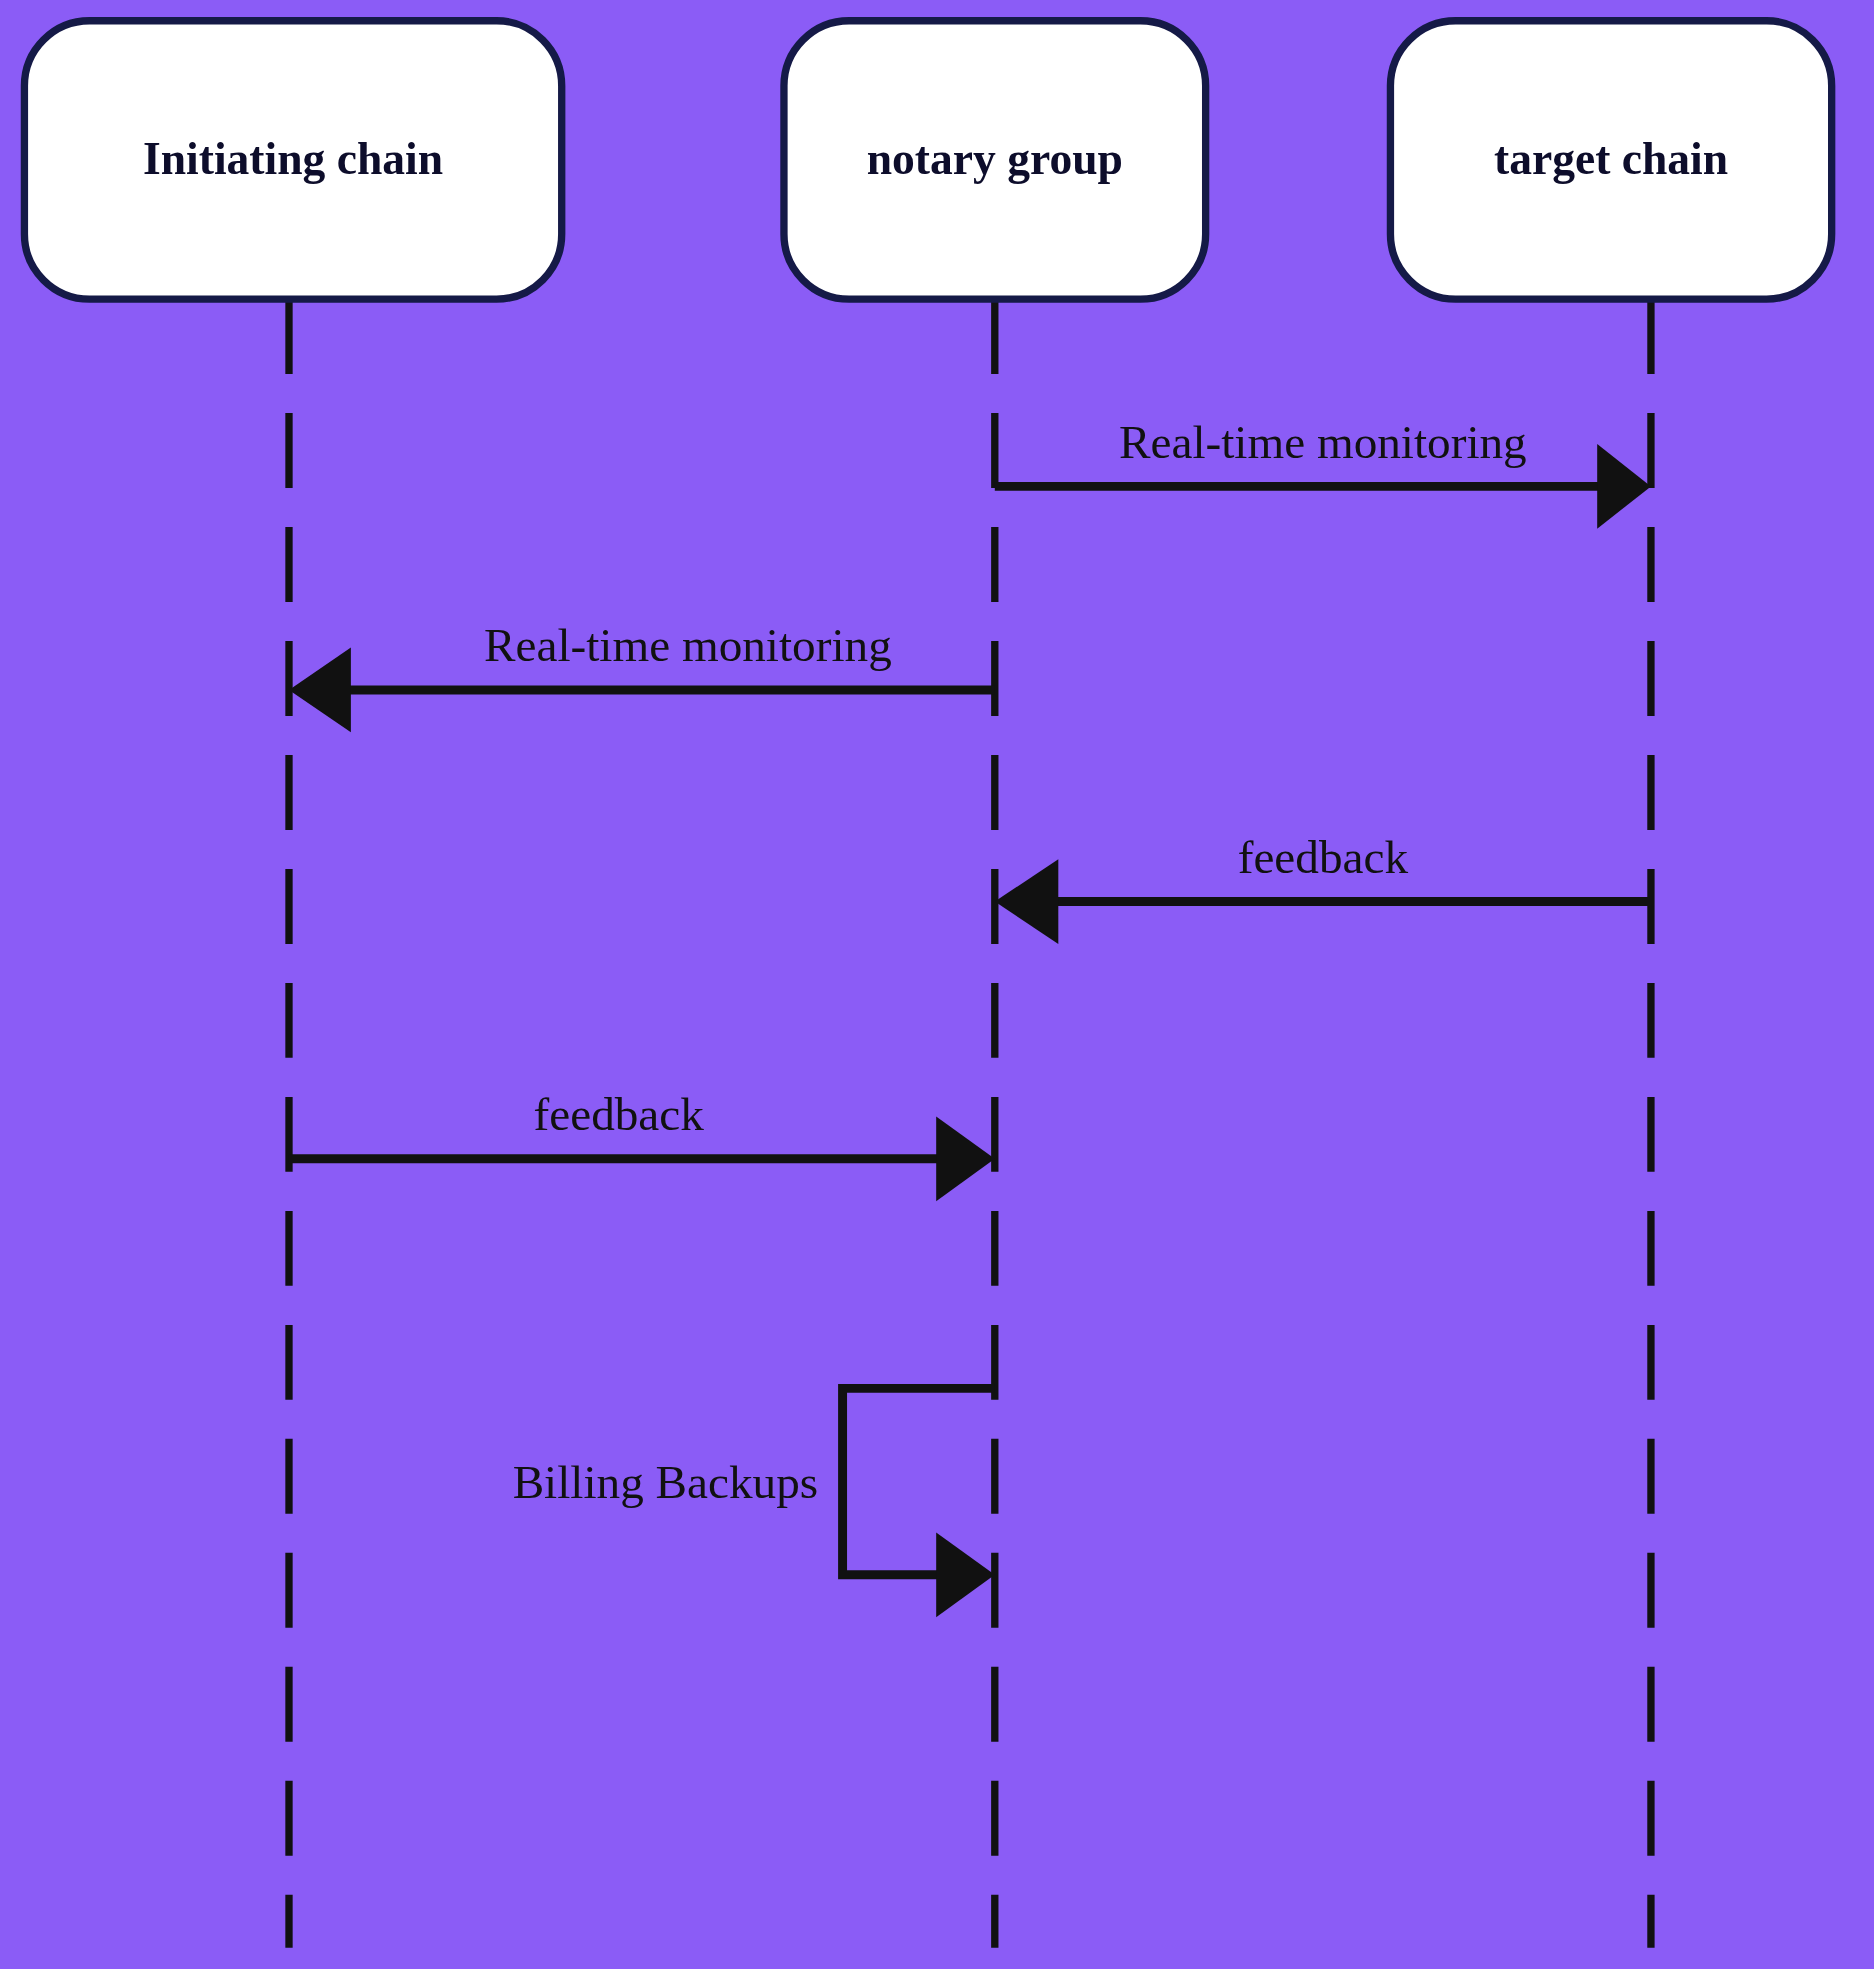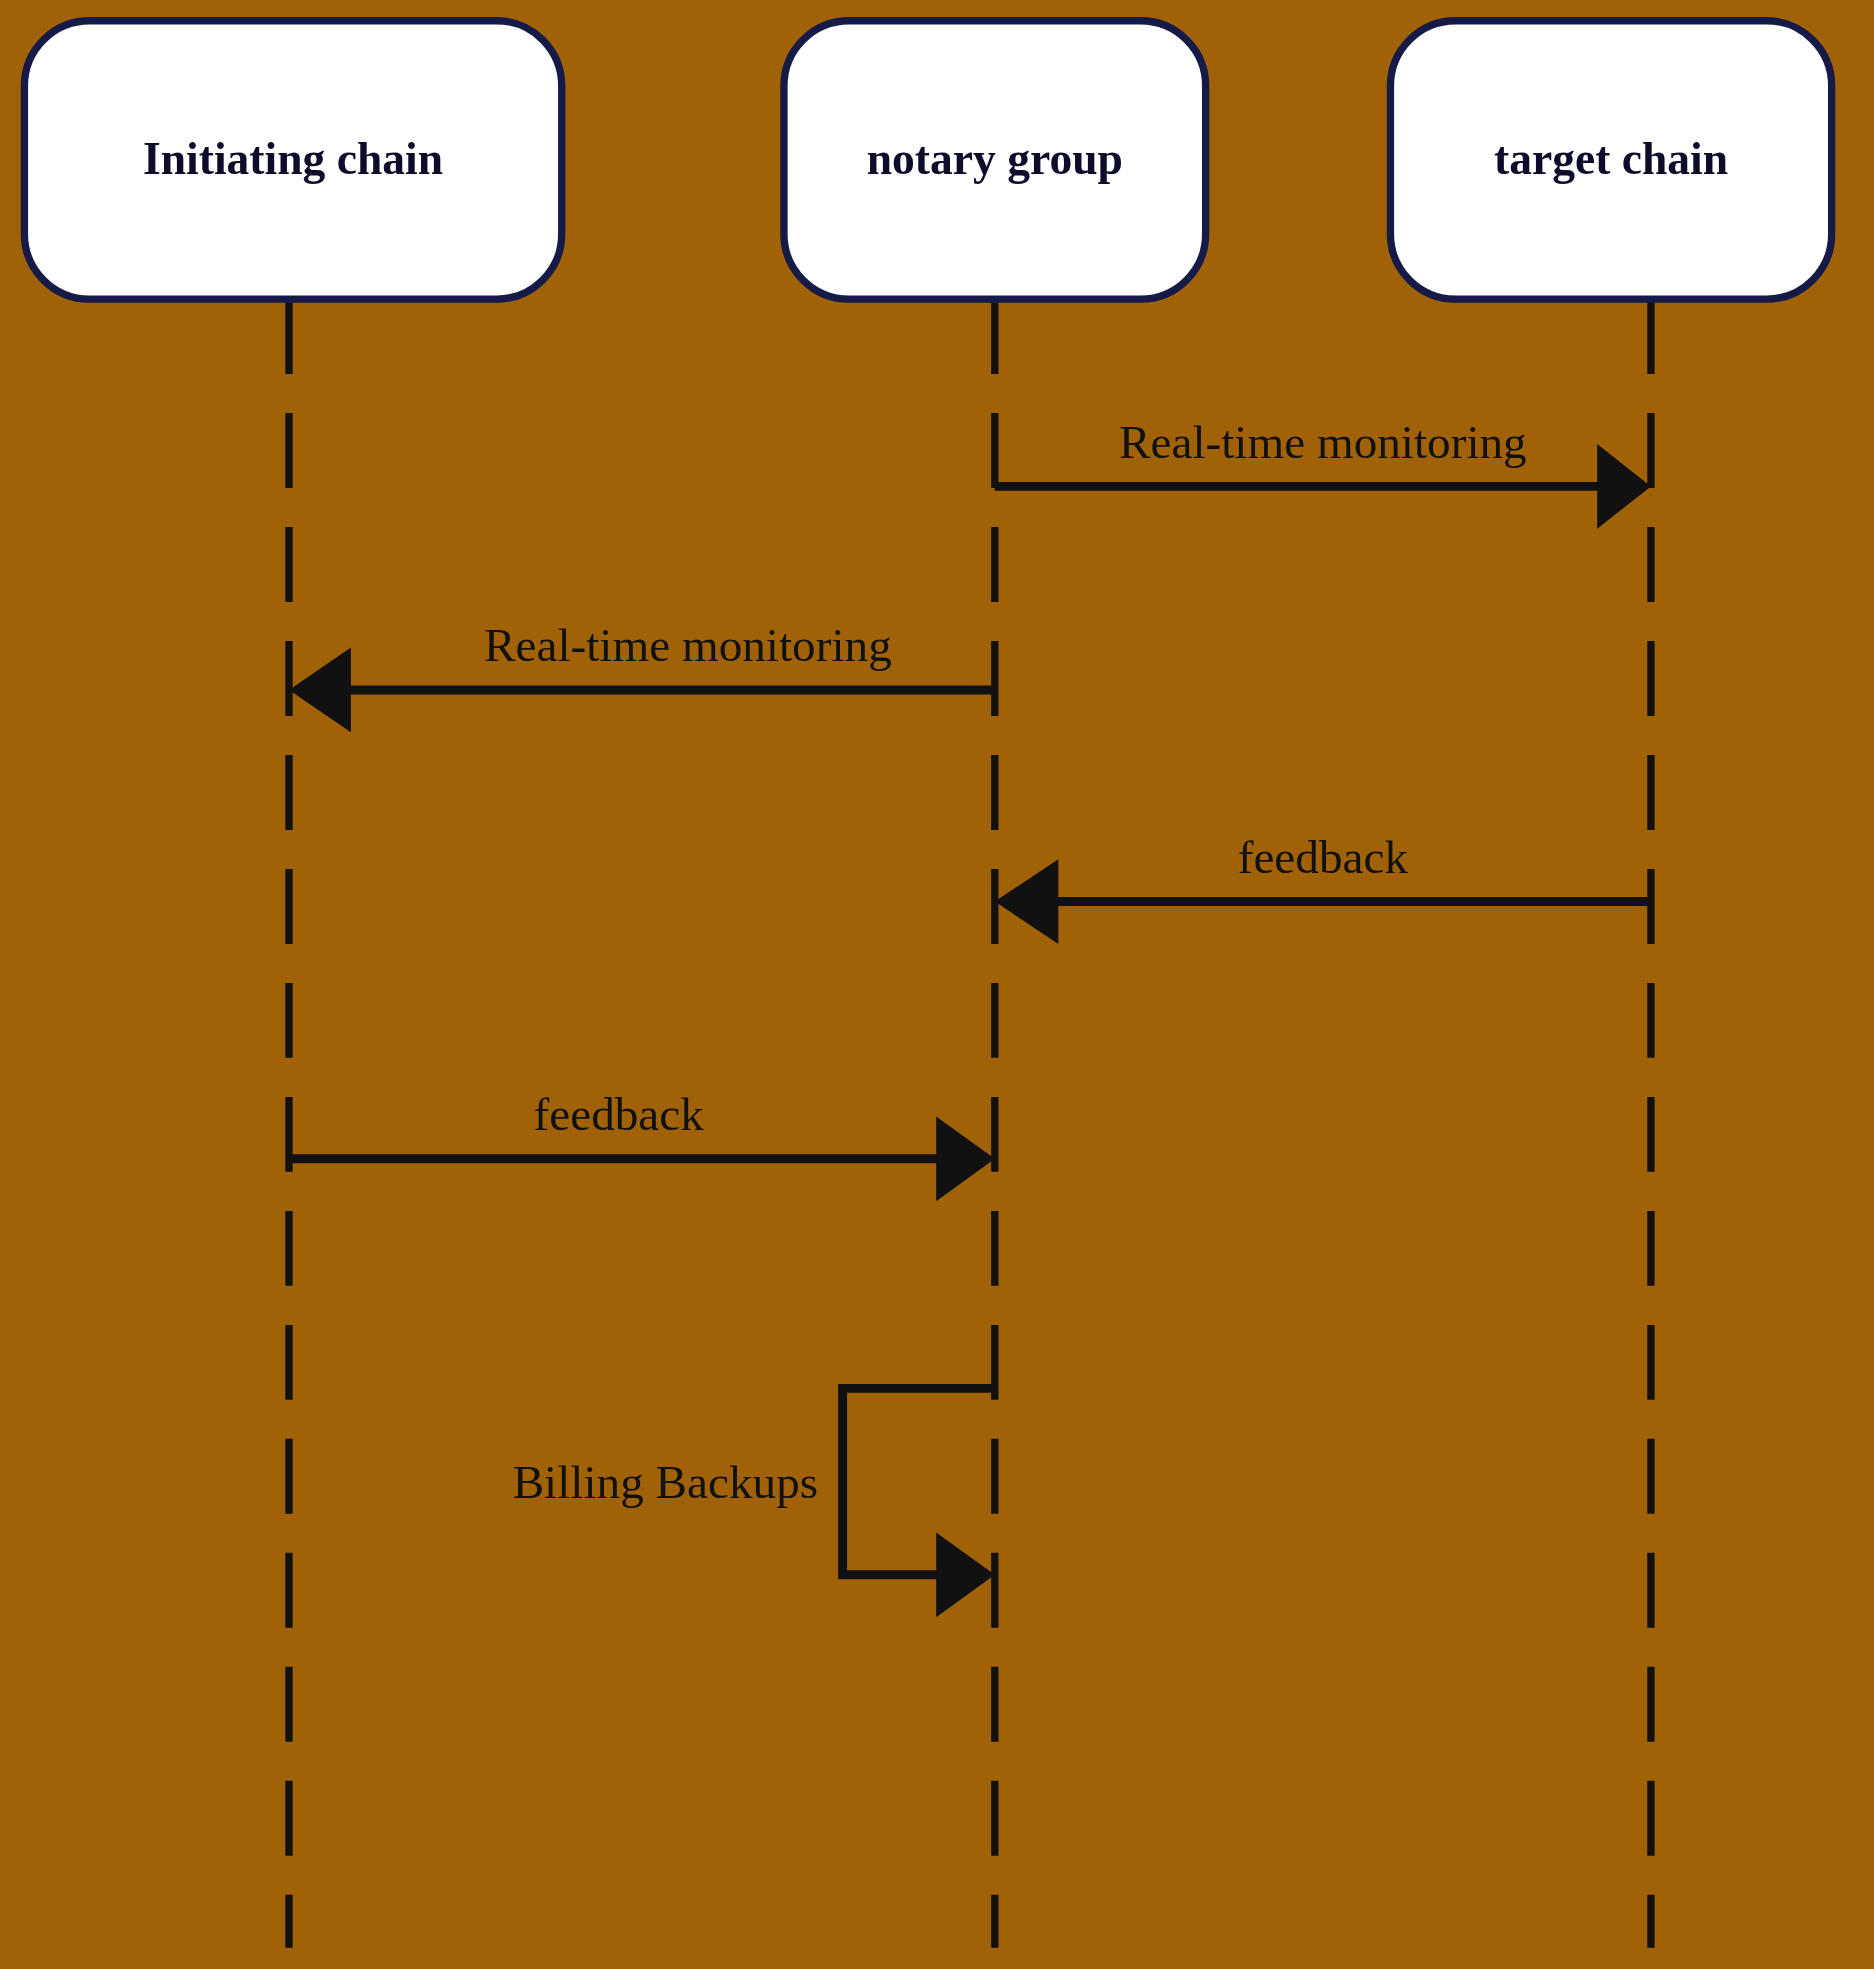--- a/index.html
+++ b/index.html
@@ -8,21 +8,21 @@
     padding: 0;
     background: #ffffff;
   }
   body {
     font-family: "Liberation Serif", "DejaVu Serif", serif;
   }
   #diagram-root {
     position: relative;
     width: 1874px;
     height: 1970px;
-    background: #a16207;
+    background: #8b5cf6;
     overflow: hidden;
   }
   #diagram-svg {
     position: absolute;
     top: 0;
     left: 0;
     width: 1874px;
     height: 1970px;
     display: block;
   }

